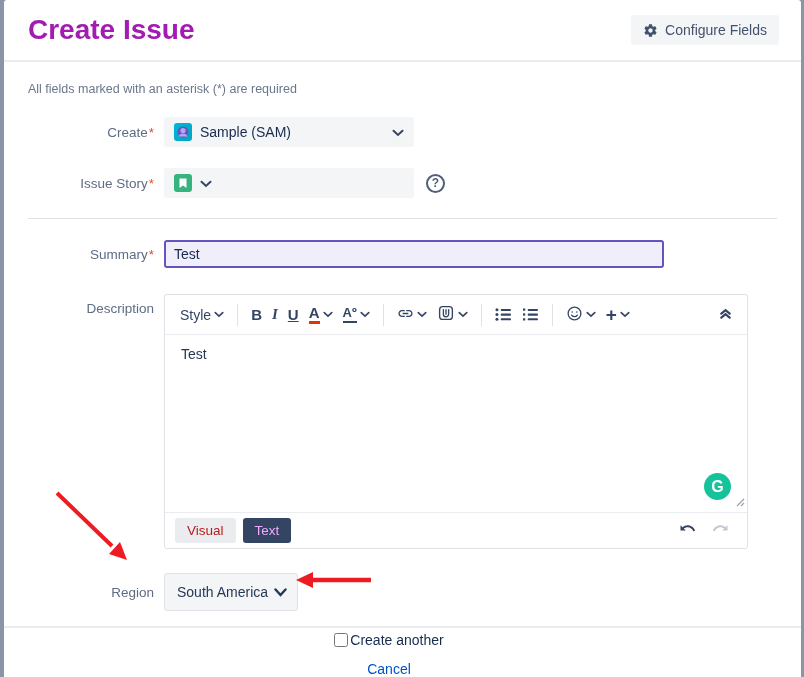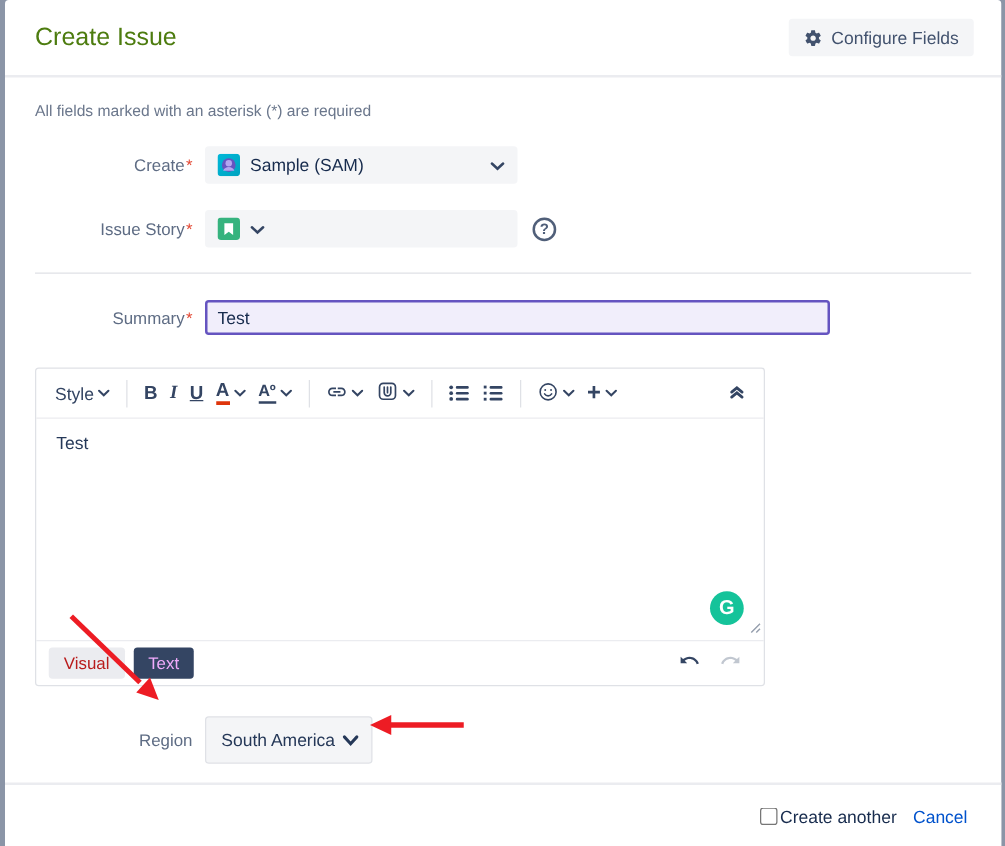--- a/index.html
+++ b/index.html
@@ -15,21 +15,21 @@
     background:#fff;
     border-radius:3px 3px 0 0;
   }
   
   .dialog-header {
     display:flex; align-items:center; justify-content:space-between;
     padding:13px 22px 13px 24px;
     border-bottom:2px solid #ebecf0;
     height:62px;
   }
-  .dialog-title { font-size:20px; font-weight:normal; color:#4d7c0f; }
+  .dialog-title { font-size:28px; font-weight:bold; color:#a21caf; }
   .btn-subtle {
     display:flex; align-items:center; gap:7px;
     background:#f4f5f7; border:none; border-radius:3px;
     padding:7px 12px; font-size:14px; color:#42526e;
     font-family:inherit; cursor:pointer;
   }
   .btn-subtle svg { display:block; }
   
   .note { margin:20px 24px 0; font-size:12.5px; color:#6b778c; }
   .form-row { display:flex; align-items:center; margin:21px 24px 0; }
@@ -109,21 +109,21 @@
     display:flex; align-items:center; gap:6px;
     height:38px; padding:0 10px 0 12px;
     background:#f4f5f7; border:1px solid #dfe1e6; border-radius:3px;
     font-size:14px; color:#253858; font-family:inherit; cursor:pointer;
   }
   
   .dialog-footer {
     position:absolute; left:0; right:0; bottom:0; height:51px;
     border-top:2px solid #ebecf0; background:#fff;
     display:flex; align-items:center; justify-content:flex-end;
-    padding-right:27px; gap:13px;
+    padding-right:27px; gap:13px;flex-direction:column;
   }
   .create-another { display:flex; align-items:center; gap:2px; font-size:14px; color:#172b4d; }
   .create-another input { width:14px; height:14px; accent-color:#fff; cursor:pointer; }
   .btn-primary {
     background:#0052cc; color:#fff; border:none; border-radius:3px;
     font-size:14px; font-weight:bold; font-family:inherit;
     padding:8px 14px; cursor:pointer;
   }
   .link { color:#0052cc; font-size:14px; text-decoration:none; cursor:pointer; }
   
@@ -196,20 +196,21 @@
   </div>
 
   <div class="divider"></div>
 
   <div class="form-row">
     <div class="label-col"><span>Summary</span><span class="req">*</span></div>
     <input class="summary-input" type="text" value="Test" style="">
   </div>
 
   <div class="form-row top-align" style="margin-top:26px;">
+    <div class="label-col">Description</div>
     <div class="editor">
 
       <div class="rte-toolbar">
         <button class="tb-btn">
           <span>Style</span>
           <svg width="10" height="7" viewBox="0 0 12 8" fill="none" stroke="#344563" stroke-width="2" stroke-linecap="round">
               <path d="M1.5 1.8 6 6l4.5-4.2"></path>
             </svg>
         </button>
         <span class="tb-sep"></span>

